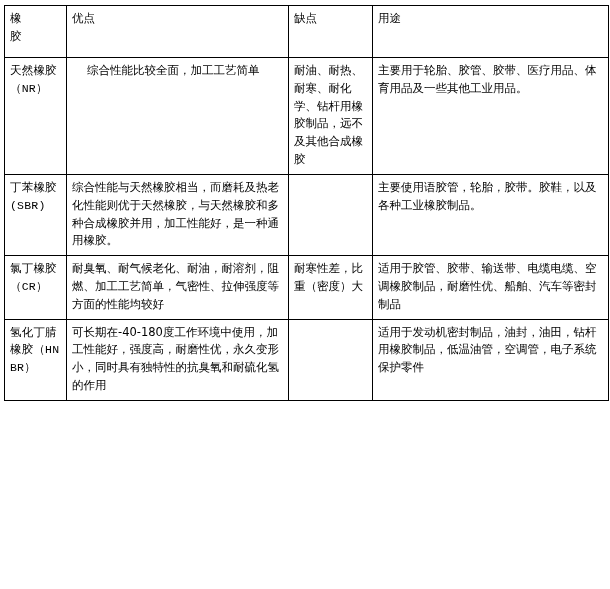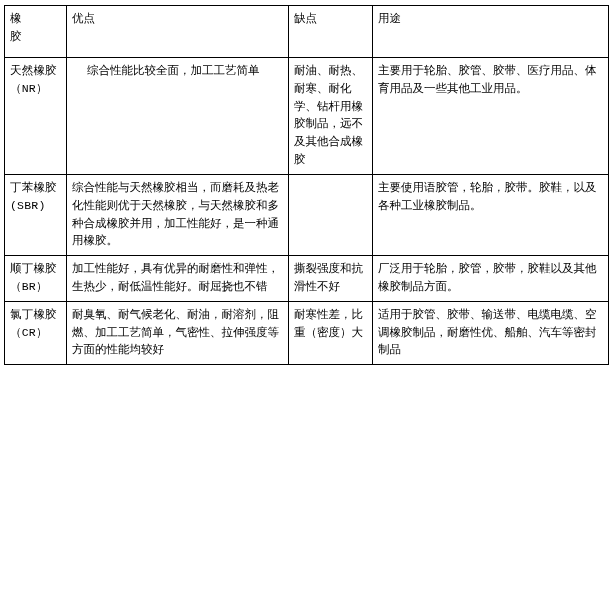--- a/index.html
+++ b/index.html
@@ -86,30 +86,30 @@
         <td>主要用于轮胎、胶管、胶带、医疗用品、体育用品及一些其他工业用品。</td>
       </tr>
 
       <tr>
         <td class="cell-name">丁苯橡胶(SBR)</td>
         <td>综合性能与天然橡胶相当，而磨耗及热老化性能则优于天然橡胶，与天然橡胶和多种合成橡胶并用，加工性能好，是一种通用橡胶。</td>
         <td></td>
         <td>主要使用语胶管，轮胎，胶带。胶鞋，以及各种工业橡胶制品。</td>
       </tr>
 
-      <tr>
-        <td class="cell-name">顺丁橡胶（BR）</td>
-        <td>加工性能好，具有优异的耐磨性和弹性，生热少，耐低温性能好。耐屈挠也不错</td>
-        <td>撕裂强度和抗滑性不好</td>
-        <td>厂泛用于轮胎，胶管，胶带，胶鞋以及其他橡胶制品方面。</td>
-      </tr>
 
       <tr>
         <td class="cell-name">氯丁橡胶（CR）</td>
         <td>耐臭氧、耐气候老化、耐油，耐溶剂，阻燃、加工工艺简单，气密性、拉伸强度等方面的性能均较好</td>
         <td>耐寒性差，比重（密度）大</td>
         <td>适用于胶管、胶带、输送带、电缆电缆、空调橡胶制品，耐磨性优、船舶、汽车等密封制品</td>
       </tr>
 
 
+      <tr>
+        <td class="cell-name">氢化丁腈橡胶（HNBR）</td>
+        <td>可长期在-40-180度工作环境中使用，加工性能好，强度高，耐磨性优，永久变形小，同时具有独特性的抗臭氧和耐硫化氢的作用</td>
+        <td></td>
+        <td>适用于发动机密封制品，油封，油田，钻杆用橡胶制品，低温油管，空调管，电子系统保护零件</td>
+      </tr>
     </tbody>
   </table>
 </div>
 
 </body></html>

